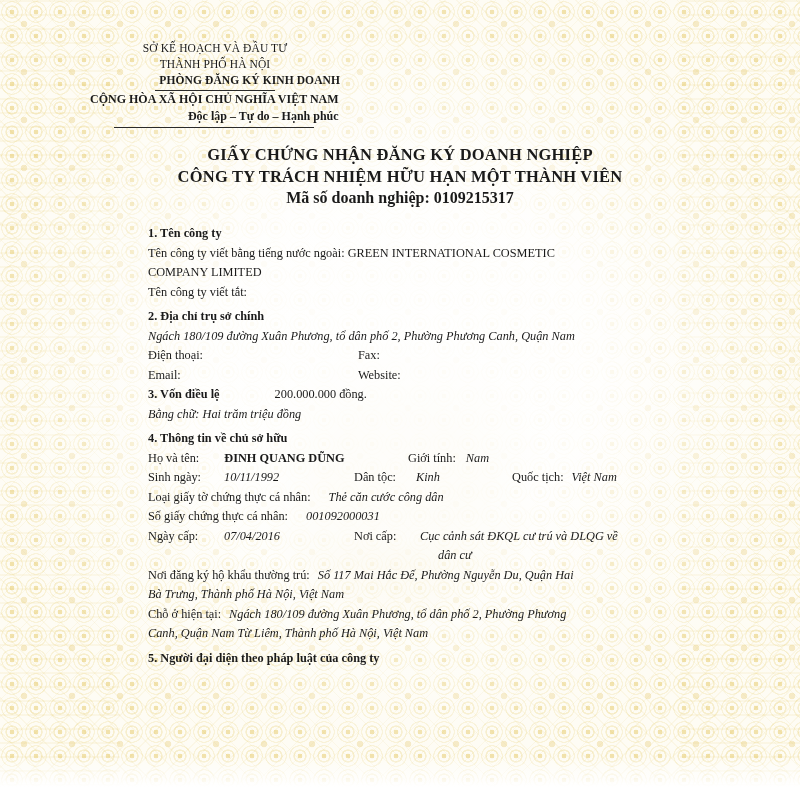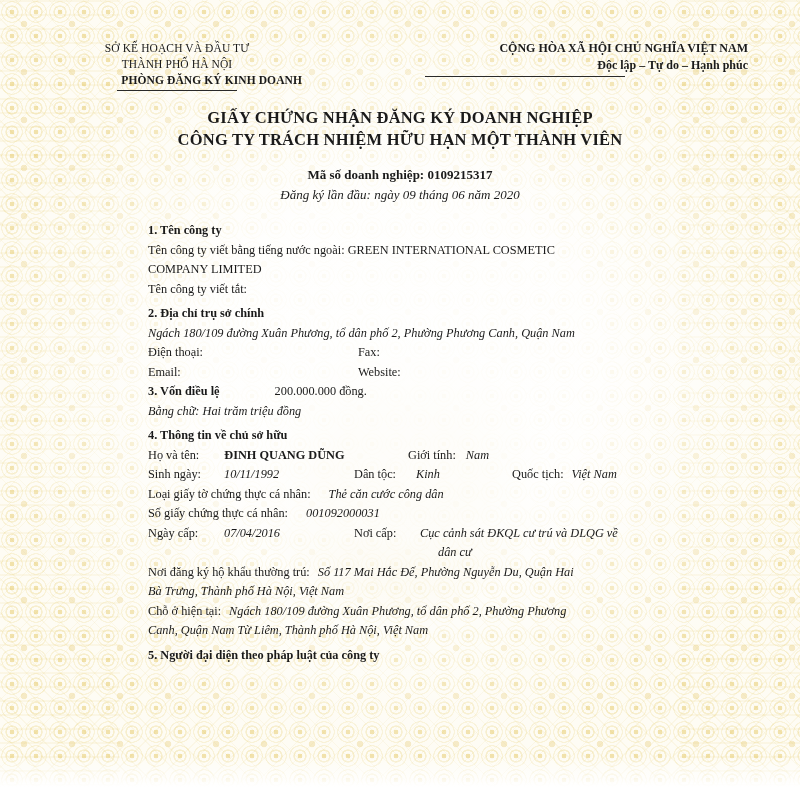--- a/index.html
+++ b/index.html
@@ -86,21 +86,22 @@
   
   .content {
     position: relative;
     z-index: 5;
     padding: 40px 0 0 0;
   }
 
   .header-row {
     display: flex;
     align-items: flex-start;
-    padding: 0 52px;
+    padding: 0 90px;
+    flex-direction: column;
   }
   .header-left {
     width: 250px;
     text-align: center;
     font-size: 11.5px;
     line-height: 16px;
     letter-spacing: .1px;
   }
   .header-right {
     flex: 1;
@@ -133,22 +134,21 @@
     line-height: 22px;
   }
   .title-2 {
     font-size: 16.5px;
     font-weight: bold;
     letter-spacing: .2px;
     line-height: 22px;
   }
   .subinfo {
     text-align: center;
-    margin-top: 14px;
-    font-size: 13px;
+    font-size: 16px;
     line-height: 20px;
   }
   .subinfo .mst { font-weight: bold; }
   .subinfo .reg { font-style: italic; }
 
   .body {
     margin: 16px 62px 0 148px;
     font-size: 12.3px;
     line-height: 18.5px;
   }
@@ -199,21 +199,20 @@
     <div class="title-block">
       <div class="title-1">GIẤY CHỨNG NHẬN ĐĂNG KÝ DOANH NGHIỆP</div>
       <div class="title-2">CÔNG TY TRÁCH NHIỆM HỮU HẠN MỘT THÀNH VIÊN</div>
     </div>
 
     <div class="subinfo">
       <div class="mst">
         <span>Mã số doanh nghiệp:</span>
         <span>0109215317</span>
       </div>
-      <div class="reg">Đăng ký lần đầu: ngày 09 tháng 06 năm 2020</div>
     </div>
 
     <div class="body">
 
       <div class="sec-head">1. Tên công ty</div>
       <div class="line">
         <span>Tên công ty viết bằng tiếng nước ngoài:</span>
         <span>GREEN INTERNATIONAL COSMETIC</span>
       </div>
       <div class="line">COMPANY LIMITED</div>

